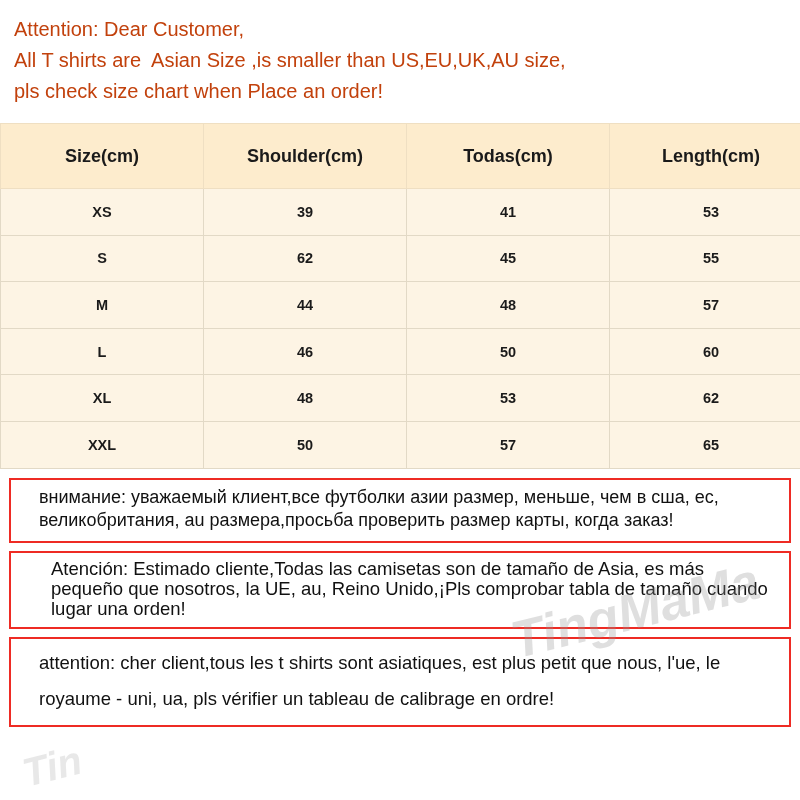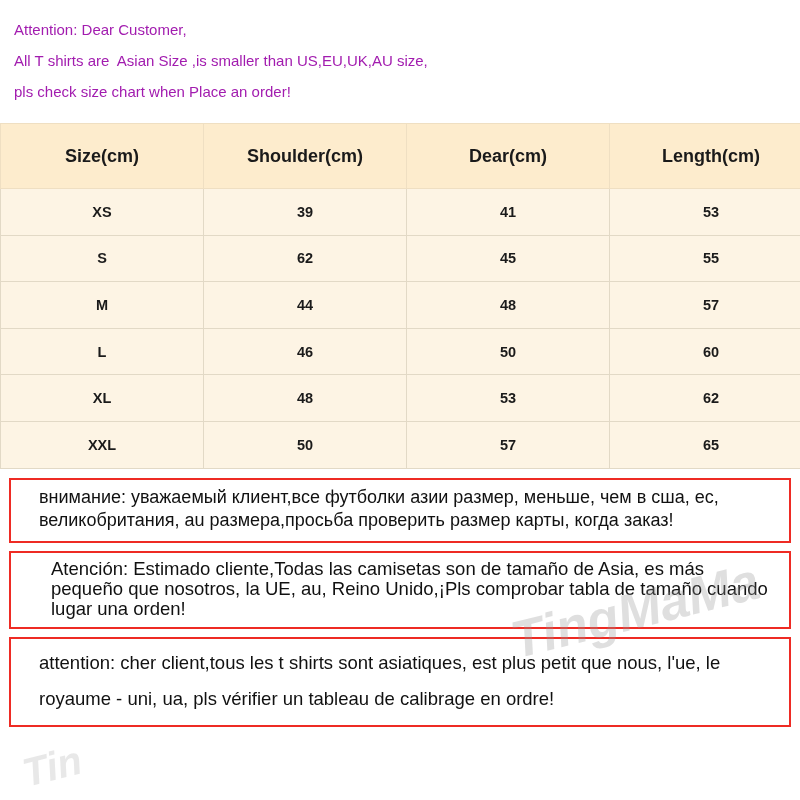--- a/index.html
+++ b/index.html
@@ -20,23 +20,23 @@
     width: 800px;
     height: 800px;
     box-sizing: border-box;
   }
 
   
   .notice {
     padding: 14px 0 4px 14px;
   }
   .notice-line {
-    font-size: 15px;
+    font-size: 20px;
     line-height: 31px;
-    color: #a21caf;
+    color: #c2410c;
     white-space: pre;
   }
 
   
   .size-table {
     margin: 12px 0 0 0;
     width: 800px;
     border-collapse: collapse;
     table-layout: fixed;
   }
@@ -124,21 +124,21 @@
     <div class="notice-line">Attention: Dear Customer,</div>
     <div class="notice-line">All T shirts are  Asian Size ,is smaller than US,EU,UK,AU size,</div>
     <div class="notice-line">pls check size chart when Place an order!</div>
   </div>
 
   <table class="size-table">
     <thead>
       <tr>
         <th class="col-size">Size(cm)</th>
         <th class="col-shoul">Shoulder(cm)</th>
-        <th class="col-chest">Dear(cm)</th>
+        <th class="col-chest">Todas(cm)</th>
         <th class="col-length">Length(cm)</th>
       </tr>
     </thead>
     <tbody>
       <tr>
         <td>XS</td>
         <td>39</td>
         <td>41</td>
         <td>53</td>
       </tr>

